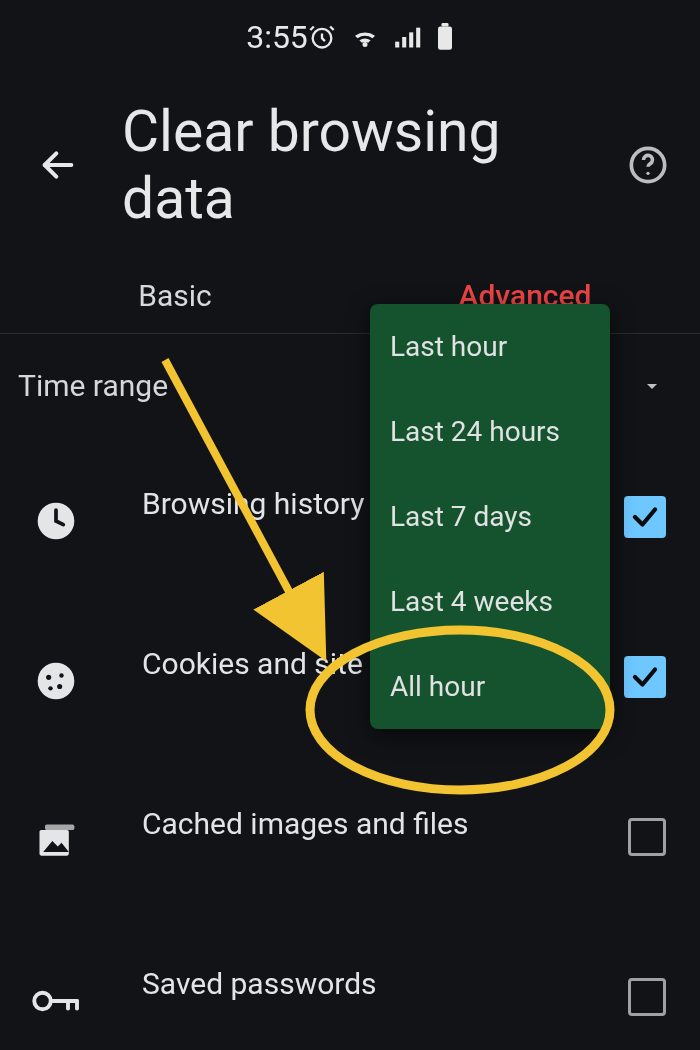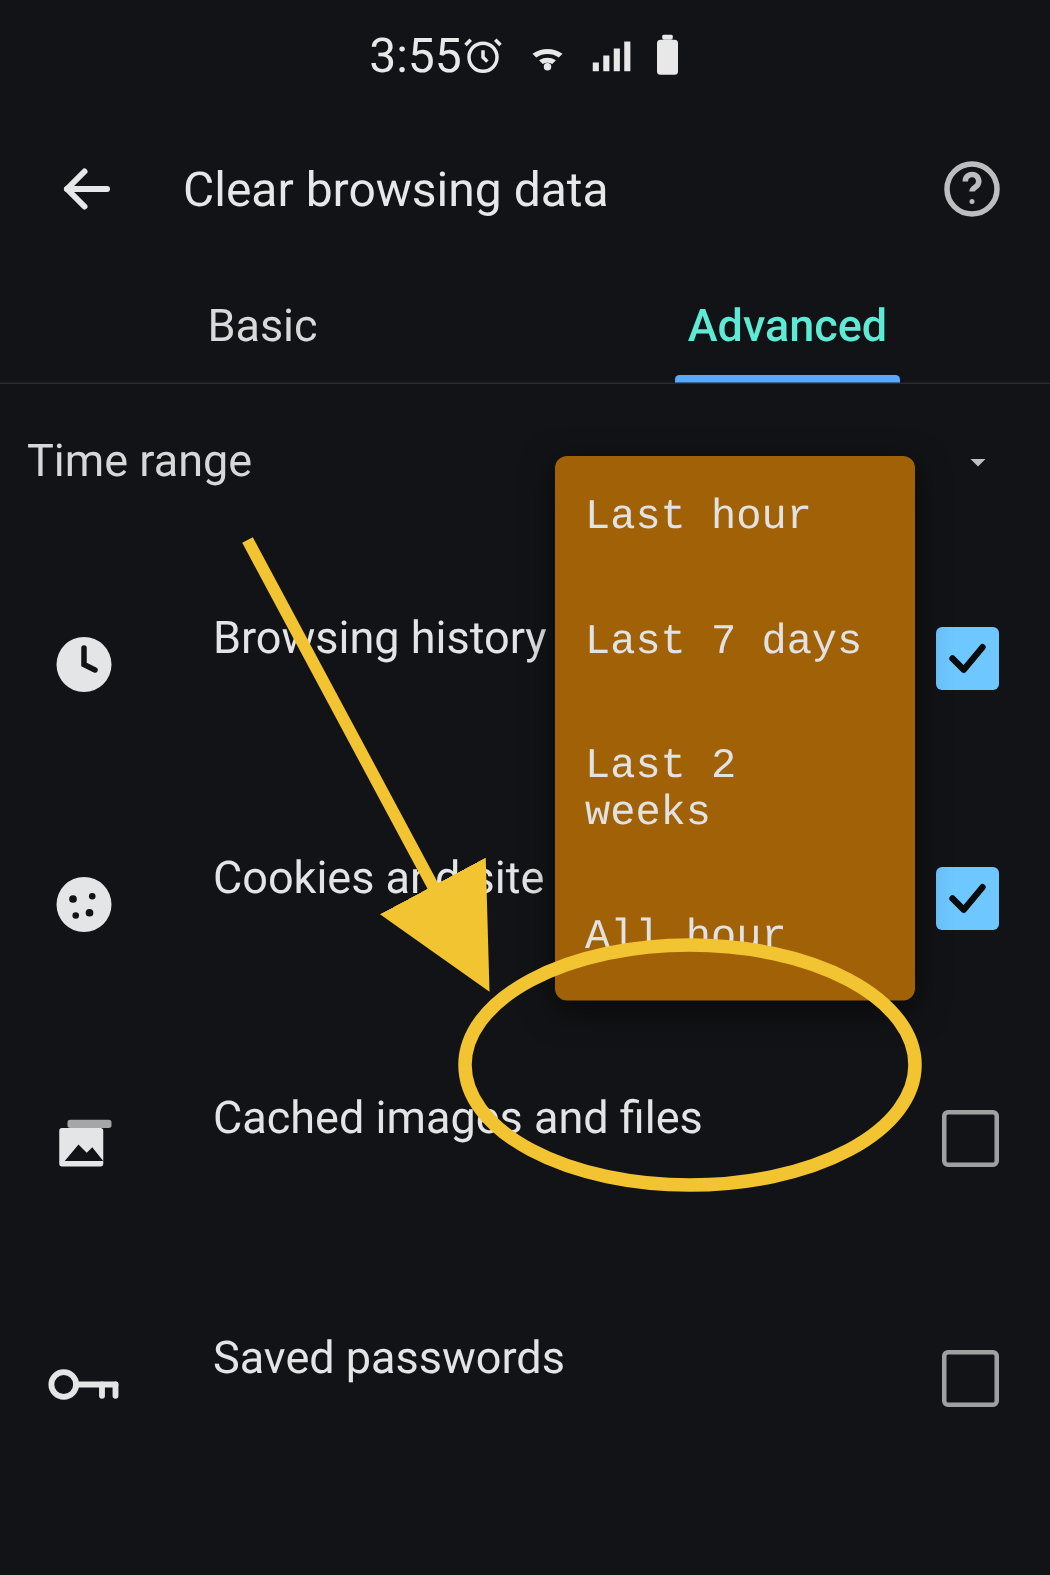--- a/index.html
+++ b/index.html
@@ -31,21 +31,21 @@
     display: flex;
     align-items: center;
     padding: 36px 24px 24px 30px;
   }
   .back-btn {
     width: 56px; height: 56px;
     display:flex; align-items:center; justify-content:center;
   }
   .title {
     flex: 1;
-    font-size: 32px;
+    font-size: 57px;
     font-weight: 400;
     color: #e6e7e8;
     padding-left: 36px;
   }
   .help-btn {
     width: 56px; height: 56px;
     display:flex; align-items:center; justify-content:center;
   }
 
   
@@ -55,21 +55,21 @@
   }
   .tab {
     flex: 1;
     text-align: center;
     font-size: 30px;
     padding: 22px 0 20px 0;
     position: relative;
     color: #d8d9da;
   }
   .tab.active {
-    color: #5eead4;
+    color: #ef4444;
     font-weight: 500;
   }
   .tab.active::after {
     content: "";
     position: absolute;
     left: 50%; transform: translateX(-50%);
     bottom: 0;
     width: 150px; height: 5px;
     background: #59a9ff;
     border-radius: 3px 3px 0 0;
@@ -122,25 +122,24 @@
     width: 38px; height: 38px;
     border: 3px solid #9fa0a1;
     border-radius: 4px;
   }
 
   
   .dropdown {
     position: absolute;
     left: 370px; top: 304px;
     width: 240px;
-    background: #a16207;
+    background: #14532d;
     border-radius: 8px;
     box-shadow: 0 6px 22px rgba(0,0,0,.55);
     overflow: hidden;
-    font-family: Liberation Mono, monospace;
   }
   .dd-item {
     padding: 26px 20px;
     font-size: 28px;
     color: #e1e2e3;
   }
 
   
   .annotation {
     position: absolute;
@@ -287,22 +286,23 @@
     <div class="text">Saved passwords</div>
     <div class="chk">
       <div class="checkbox-unchecked"></div>
     </div>
   </div>
 
 </div>
 
 <div class="dropdown">
   <div class="dd-item"><span>Last hour</span></div>
+  <div class="dd-item"><span>Last 24 hours</span></div>
   <div class="dd-item"><span>Last 7 days</span></div>
-  <div class="dd-item"><span>Last 2 weeks</span></div>
+  <div class="dd-item"><span>Last 4 weeks</span></div>
   <div class="dd-item"><span>All hour</span></div>
 </div>
 
 <svg class="annotation" viewBox="0 0 700 1050">
   <defs>
     <marker id="ah" markerWidth="10" markerHeight="10" refX="7" refY="5" orient="auto">
       <path d="M0 0 L10 5 L0 10 z" fill="#f2c431"></path>
     </marker>
   </defs>
   <line x1="165" y1="360" x2="315" y2="640" stroke="#f2c431" stroke-width="8" marker-end="url(#ah)"></line>

